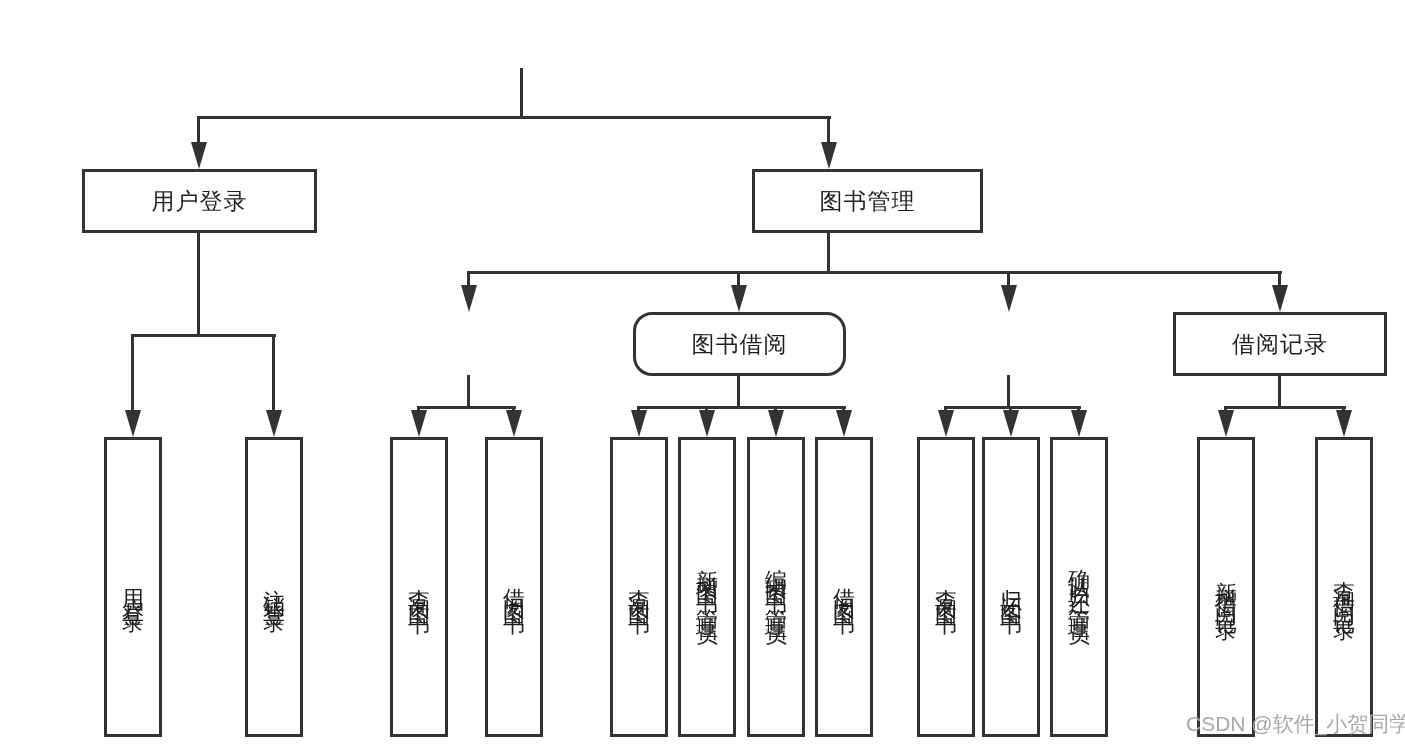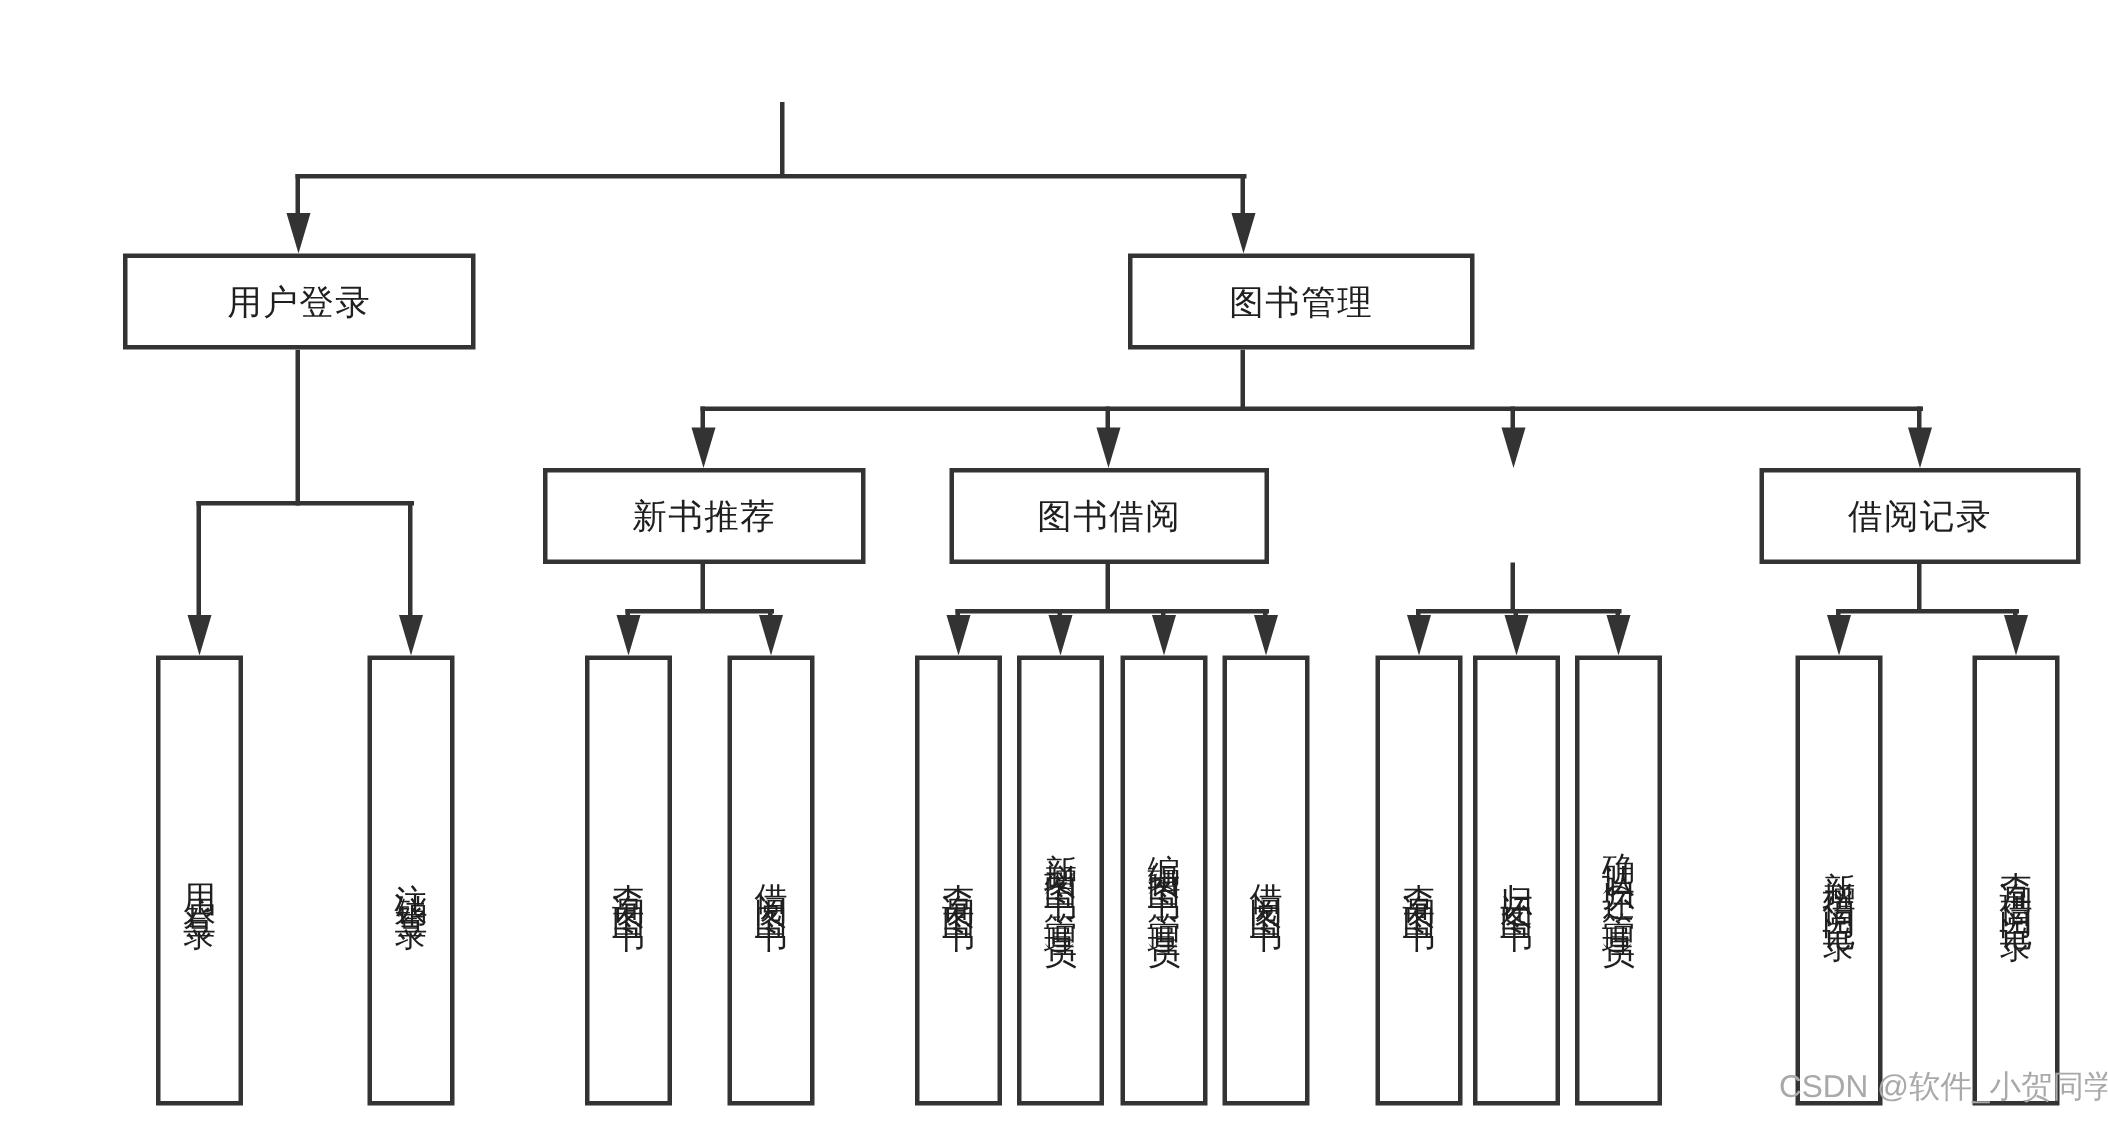--- a/index.html
+++ b/index.html
@@ -59,25 +59,22 @@
 
 
   <div class="bx" style="left:82px;top:169px;width:235px;height:64px;">
     <span>用户登录</span>
   </div>
 
   <div class="bx" style="left:712px;top:169px;width:231px;height:64px;margin-left:40px;">
     <span>图书管理</span>
   </div>
 
-  <div class="bx" style="left:362px;top:312px;width:215px;height:64px;">
-    <span>新书推荐</span>
-  </div>
 
-  <div class="bx" style="left:633px;top:312px;width:213px;height:64px;">
+  <div class="bx" style="left:633px;top:312px;width:213px;height:64px;border-radius:19px;">
     <span>图书借阅</span>
   </div>
 
 
   <div class="bx" style="left:1173px;top:312px;width:214px;height:64px;">
     <span>借阅记录</span>
   </div>
 
   <div class="leaf" style="left:104px;">
     <span class="vtxt">用户登录</span>

